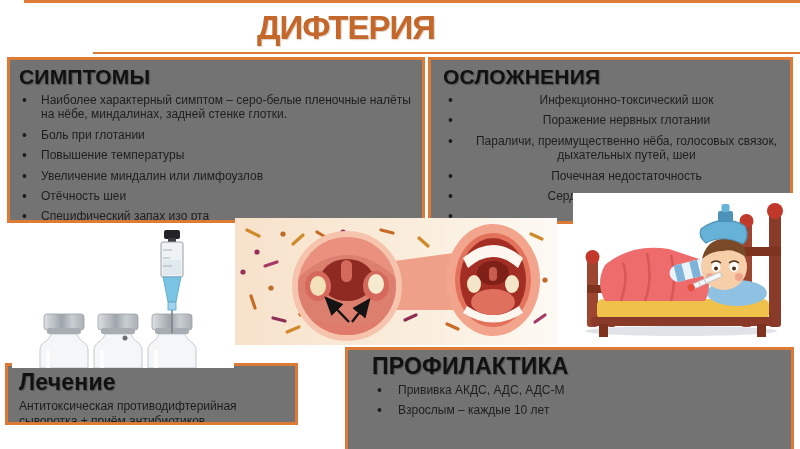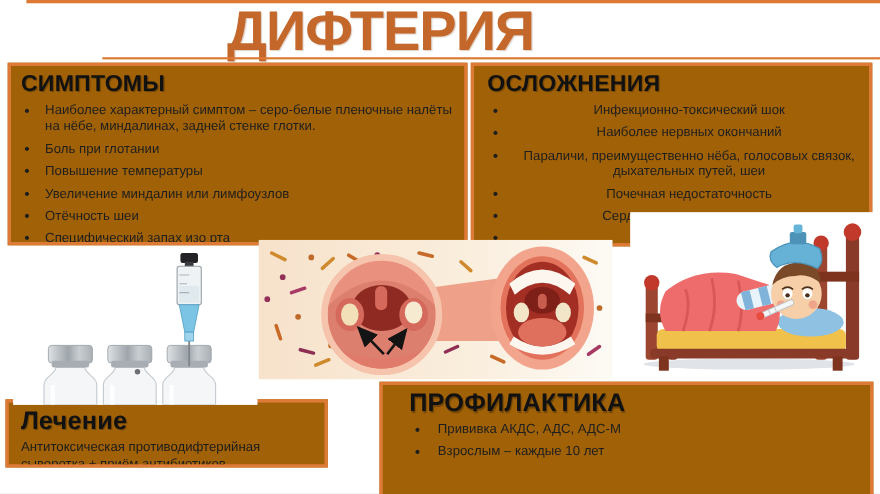--- a/index.html
+++ b/index.html
@@ -9,27 +9,27 @@
   }
   html,body{margin:0;padding:0;background:#888;}
   .page{
     position:relative;width:800px;height:449px;margin:0 auto;
     background:#ffffff;overflow:hidden;
     font-family:"Liberation Sans",sans-serif;color:var(--color-text);
   }
   .top-rule{position:absolute;left:24px;right:0;top:0;height:3px;background:var(--color-accent);}
   .page-title{
     position:absolute;left:0;top:5px;width:692px;text-align:center;
-    font-size:51px;line-height:45px;font-weight:bold;color:var(--color-title);
+    font-size:33px;line-height:45px;font-weight:bold;color:var(--color-title);
     letter-spacing:-1px;text-shadow:1px 1px 1px rgba(120,60,15,.25);
   }
   .title-rule{position:absolute;left:93px;right:0;top:52px;height:2px;background:var(--color-accent);}
 
   .box{
-    position:absolute;background:#a16207;border:3px solid var(--color-accent);
+    position:absolute;background:#737373;border:3px solid var(--color-accent);
     box-sizing:border-box;overflow:hidden;z-index:1;
   }
   .box h2{
     margin:1px 0 4px 0;font-size:21px;line-height:25px;font-weight:bold;color:#111;
     letter-spacing:.2px;text-shadow:1px 1px 1px rgba(0,0,0,.3);
   }
   .box h2.mixed{font-size:23px;}
   .box ul{list-style:none;margin:0;padding:0;}
   .box li{
     position:relative;font-size:12px;line-height:1.2;margin:0 0 6px 0;color:#1e1e1e;
@@ -70,21 +70,21 @@
       <li>Увеличение миндалин или лимфоузлов</li>
       <li>Отёчность шеи</li>
       <li>Специфический запах изо рта</li>
     </ul>
   </div>
 
   <div class="box box-complications">
     <h2>ОСЛОЖНЕНИЯ</h2>
     <ul>
       <li>Инфекционно-токсический шок</li>
-      <li>Наиболее нервных окончаний</li>
+      <li>Поражение нервных глотании</li>
       <li>Параличи, преимущественно нёба, голосовых связок, дыхательных путей, шеи</li>
       <li>Почечная недостаточность</li>
       <li>Сердечная недостаточность</li>
       <li>Летальный исход</li>
     </ul>
   </div>
 
   <div class="illus illus-syringe">
     <svg viewBox="0 0 222 138">
       <defs>

